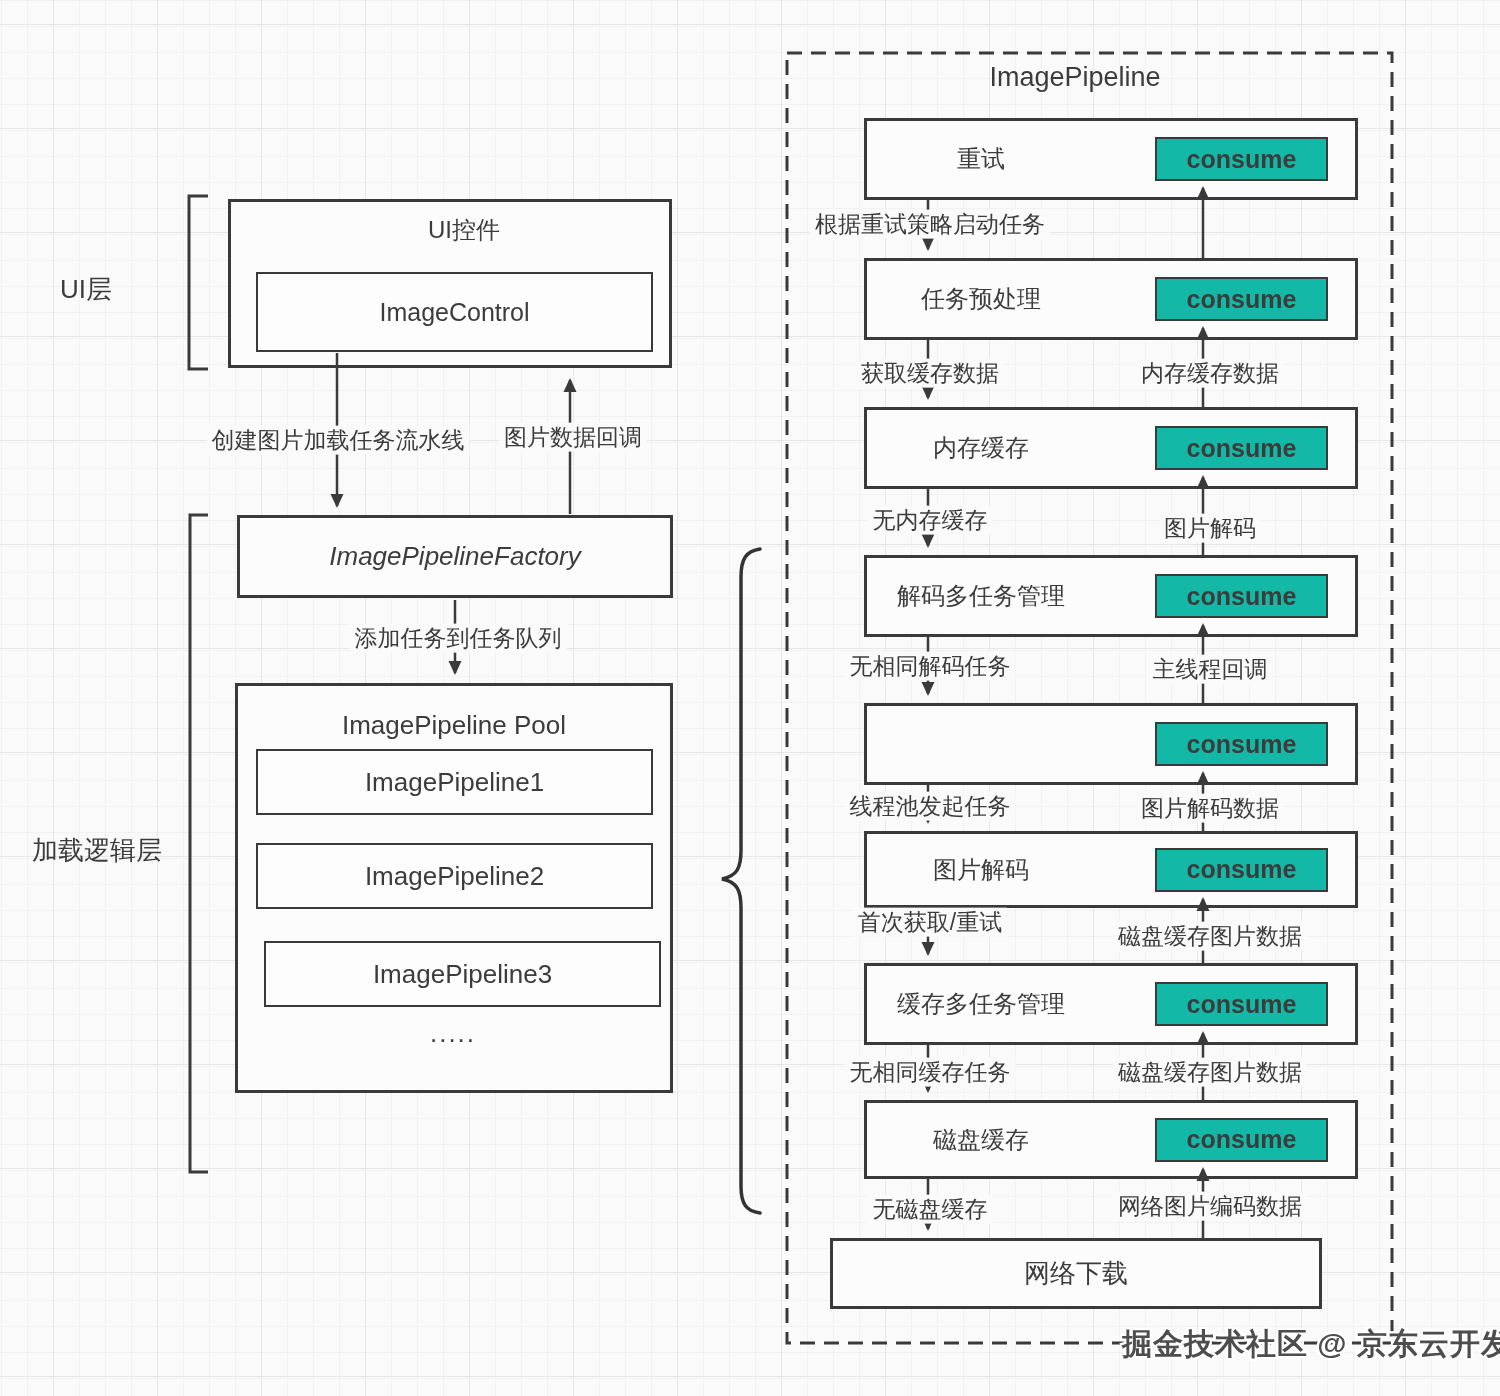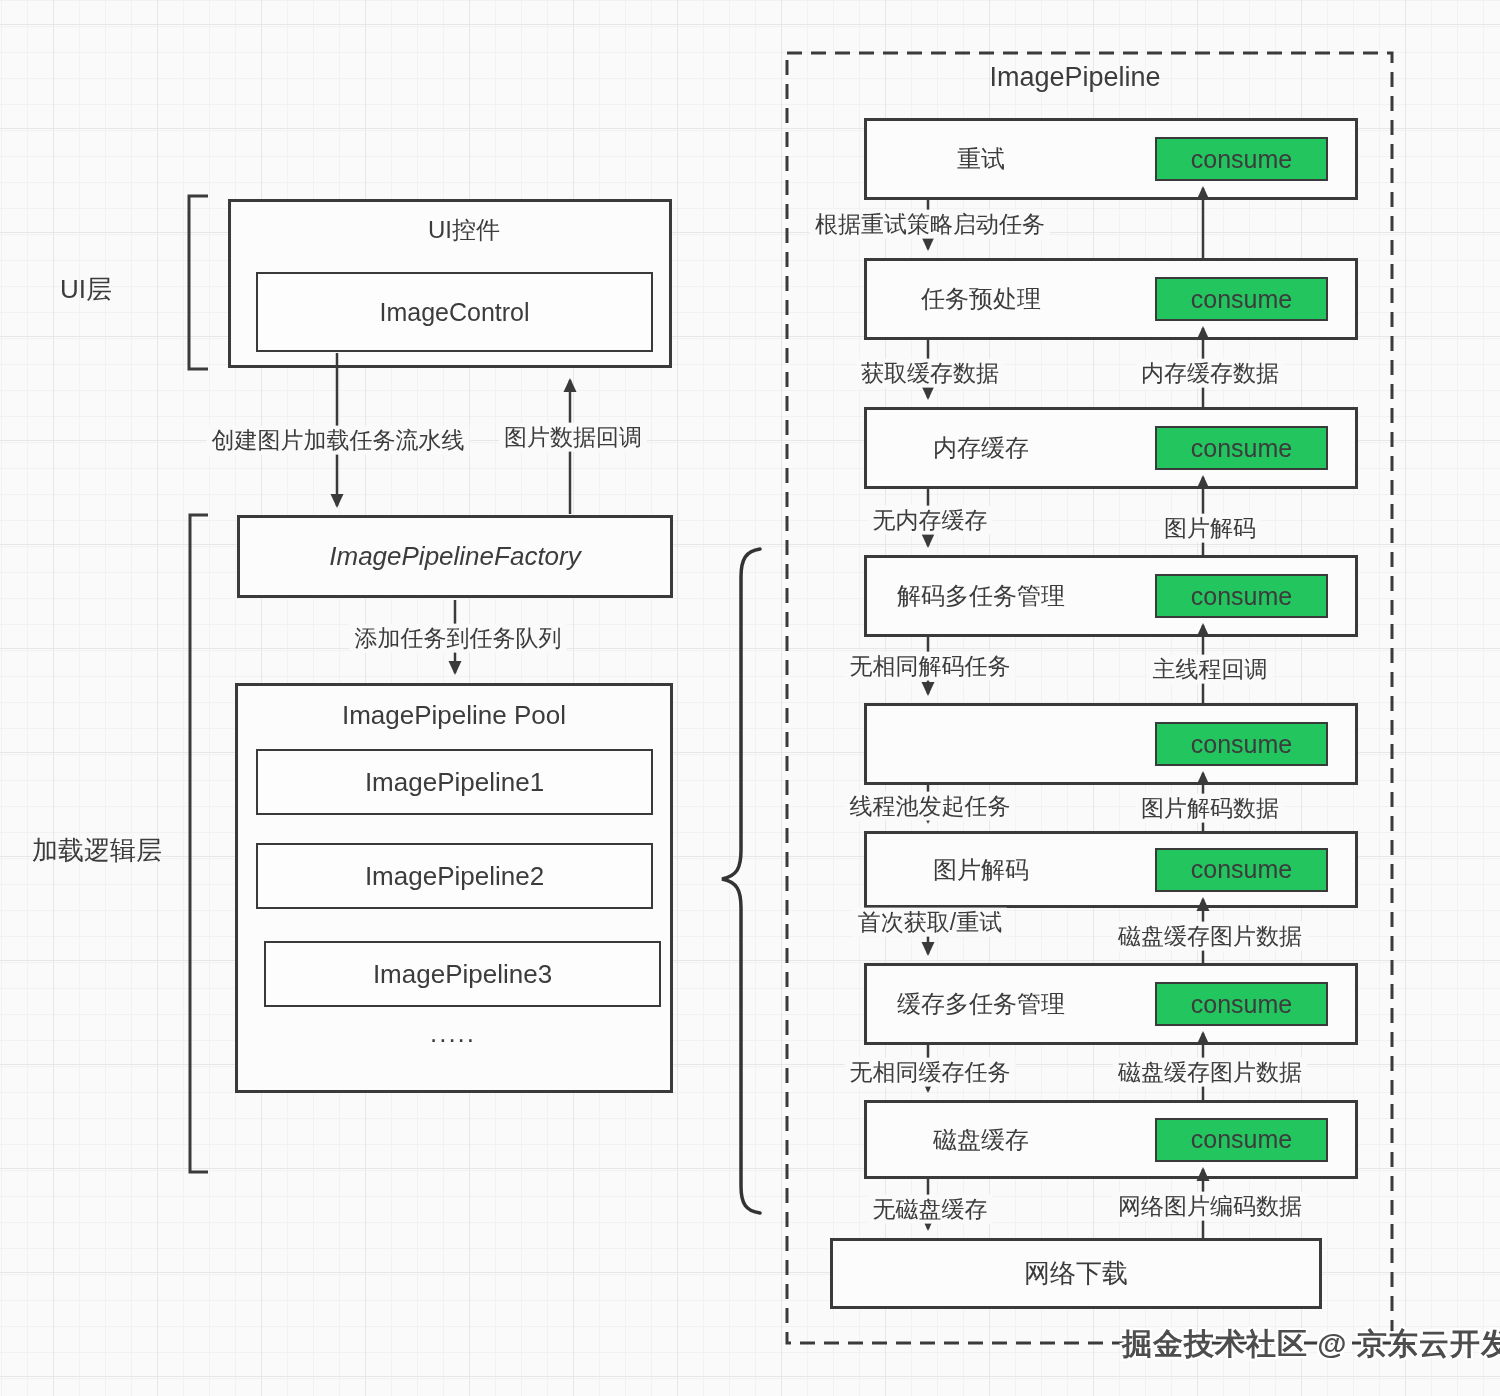--- a/index.html
+++ b/index.html
@@ -19,22 +19,22 @@
   .abs{position:absolute;box-sizing:border-box;}
   
   .node{background:#fcfcfc;border:3px solid #3a3a3a;}
   .innode{background:#fdfdfd;border:2px solid #3a3a3a;}
   .ctr{display:flex;align-items:center;justify-content:center;text-align:center;}
   .layer-label{font-size:26px;white-space:nowrap;}
   
   .srow{position:absolute;left:864px;width:494px;border:3px solid #3a3a3a;background:#fcfcfc;box-sizing:border-box;}
   .slabel{position:absolute;left:0;top:0;bottom:0;width:228px;display:flex;align-items:center;justify-content:center;font-size:24px;white-space:nowrap;}
   .consume{position:absolute;right:27px;top:50%;transform:translateY(-50%);width:169px;height:40px;
-    border:2px solid #3a3a3a;background:#22c55e;display:flex;align-items:center;justify-content:center;
-    font-size:25px;}
+    border:2px solid #3a3a3a;background:#14b8a6;display:flex;align-items:center;justify-content:center;
+    font-size:25px;font-weight:bold;}
   
   .glabel{position:absolute;transform:translate(-50%,-50%);font-size:23px;background:#fbfafa;
     padding:0 5px;white-space:nowrap;line-height:1.25;}
   svg.overlay{position:absolute;left:0;top:0;pointer-events:none;}
   .watermark{position:absolute;left:1122px;top:1324px;font-size:30px;font-weight:600;color:#4d4d4d;
     white-space:nowrap;letter-spacing:1px;
     text-shadow:-2px -2px 0 #fff,2px -2px 0 #fff,-2px 2px 0 #fff,2px 2px 0 #fff,0 2px 0 #fff,0 -2px 0 #fff,2px 0 0 #fff,-2px 0 0 #fff;}
 </style>
 </head>
 <body>
@@ -43,21 +43,21 @@
 <div class="abs layer-label" style="left:32px;top:833px;">加载逻辑层</div>
 
 <div class="abs node" style="left:228px;top:199px;width:444px;height:169px;">
   <div style="text-align:center;padding-top:12px;font-size:24px;padding-left:28px;">UI控件</div>
 </div>
 <div class="abs innode ctr" style="left:256px;top:272px;width:397px;height:80px;font-size:25px;">ImageControl</div>
 
 <div class="abs node ctr" style="left:237px;top:515px;width:436px;height:83px;font-size:26px;font-style:italic;">ImagePipelineFactory</div>
 
 <div class="abs node" style="left:235px;top:683px;width:438px;height:410px;">
-  <div style="text-align:center;padding-top:14px;font-size:26px;">ImagePipeline Pool</div>
+  <div style="text-align:center;padding-top:24px;font-size:26px;">ImagePipeline Pool</div>
 </div>
 <div class="abs innode ctr" style="left:256px;top:749px;width:397px;height:66px;font-size:26px;">ImagePipeline1</div>
 <div class="abs innode ctr" style="left:256px;top:843px;width:397px;height:66px;font-size:26px;">ImagePipeline2</div>
 <div class="abs innode ctr" style="left:264px;top:941px;width:397px;height:66px;font-size:26px;">ImagePipeline3</div>
 <div class="abs" style="left:453px;top:1018px;transform:translateX(-50%);font-size:26px;letter-spacing:2px;">.....</div>
 
 <div class="abs" style="left:828px;top:62px;width:494px;text-align:center;font-size:27px;">ImagePipeline</div>
 
 <div class="srow" style="top:118px;height:82px;">
   <div class="slabel">重试</div>

